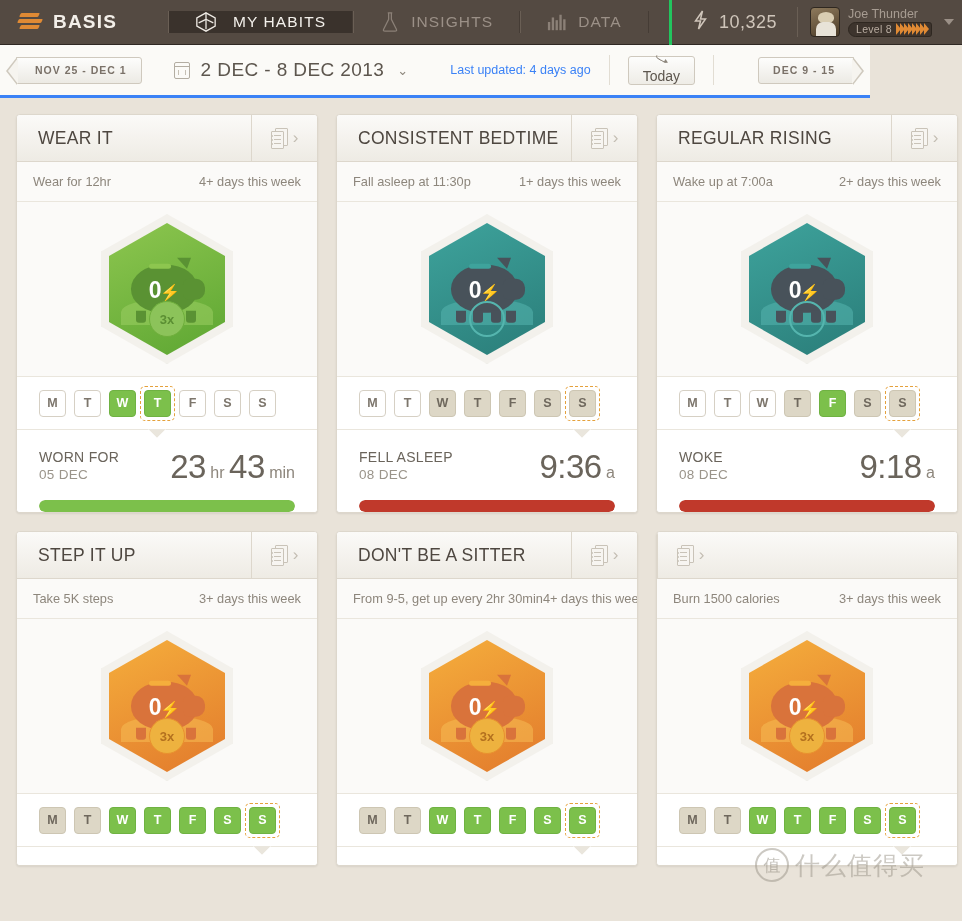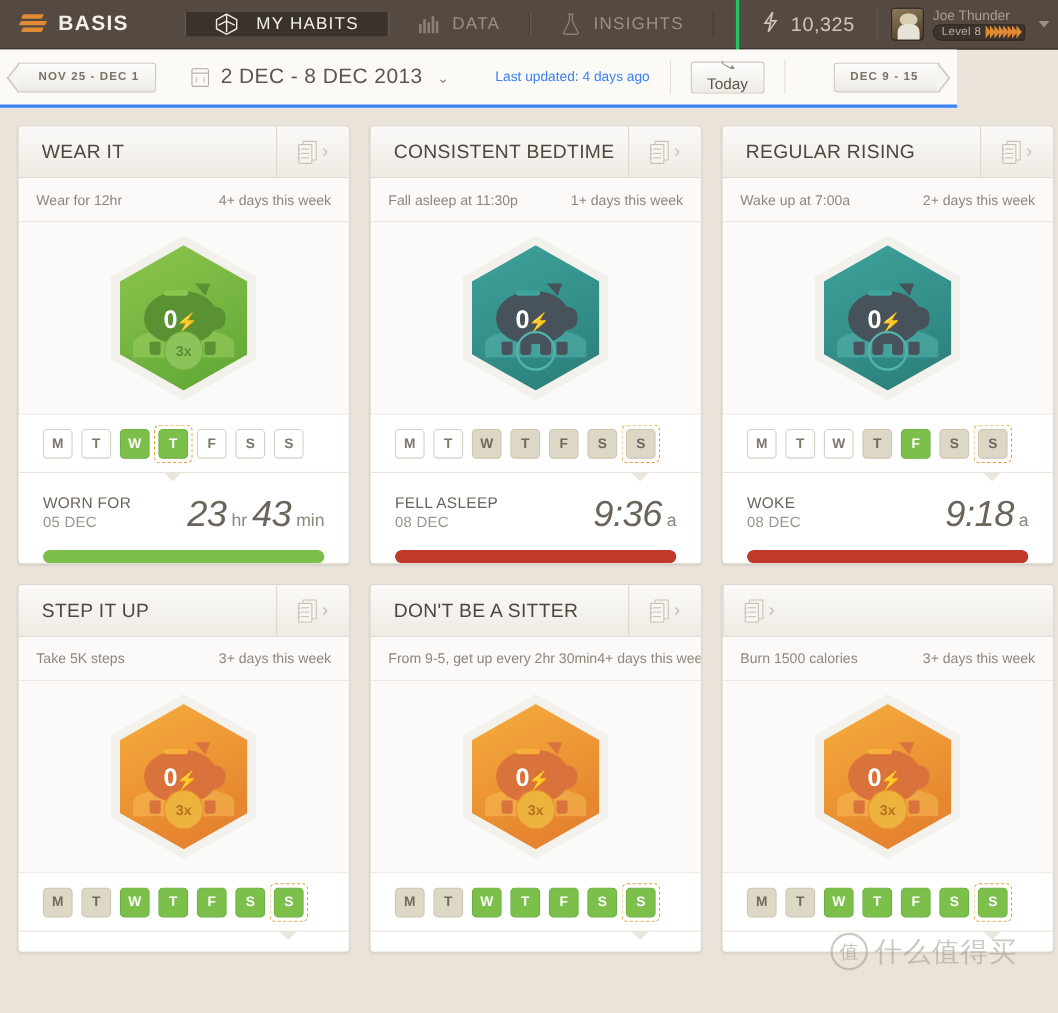--- a/index.html
+++ b/index.html
@@ -286,21 +286,21 @@
     clip-path: polygon(0 0, 100% 0, 50% 100%);
   }
   .notch::before{
     content:""; position:absolute;left:-1px;top:-1px;width:20px;height:10px;
     background:#eae6dd; clip-path: polygon(0 0, 100% 0, 50% 100%); z-index:-1;
   }
   .stat-row { display:flex; align-items:flex-start; justify-content:space-between; }
   .stat-label { font-size:14px; color:#6a645b; line-height:18px; letter-spacing:.3px; }
   .stat-label .sub { color:#9a948a; font-size:13.5px; }
   .stat-value { color:#6a645b; white-space:nowrap; }
-  .stat-value .big { font-size:33px; letter-spacing:-.5px;font-style:italic; }
+  .stat-value .big { font-size:33px; letter-spacing:-.5px; }
   .stat-value .unit { font-size:16px; color:#8d867c; }
   .progress {
     margin-top:14px; height:12px; border-radius:7px; background:#ece9e1;
     overflow:hidden;
   }
   .progress > i { display:block; height:100%; border-radius:7px; }
 
   
   .watermark {
     position:absolute; left:755px; top:848px; display:flex; align-items:center;
@@ -332,37 +332,37 @@
           <polygon points="12,2 22,7.5 22,16.5 12,22 2,16.5 2,7.5"></polygon>
           <polyline points="12,2 12,9 4,13"></polyline>
             <polyline points="12,9 20,13"></polyline>
           <polyline points="12,9 12,20"></polyline>
         </svg>
       </span>
       <span>MY HABITS</span>
     </div>
     <div class="navtab">
       <span class="tabicon">
+        <svg width="20" height="22" viewBox="0 0 22 24" fill="none" stroke="#8b8077" stroke-width="1.4">
+          <path d="M8.5 2 L13.5 2 M9.5 2 L9.5 9 L4 20 Q3 22 5.5 22 L16.5 22 Q19 22 18 20 L12.5 9 L12.5 2"></path>
+        </svg>
+      </span>
+      <span>INSIGHTS</span>
+    </div>
+    <div class="navtab">
+      <span class="tabicon">
         <svg width="20" height="20" viewBox="0 0 22 22" fill="#8b8077">
           <rect x="1" y="11" width="2.6" height="9"></rect>
           <rect x="5.2" y="6" width="2.6" height="14"></rect>
           <rect x="9.4" y="9" width="2.6" height="11"></rect>
           <rect x="13.6" y="3" width="2.6" height="17"></rect>
           <rect x="17.8" y="8" width="2.6" height="12"></rect>
         </svg>
       </span>
       <span>DATA</span>
-    </div>
-    <div class="navtab">
-      <span class="tabicon">
-        <svg width="20" height="22" viewBox="0 0 22 24" fill="none" stroke="#8b8077" stroke-width="1.4">
-          <path d="M8.5 2 L13.5 2 M9.5 2 L9.5 9 L4 20 Q3 22 5.5 22 L16.5 22 Q19 22 18 20 L12.5 9 L12.5 2"></path>
-        </svg>
-      </span>
-      <span>INSIGHTS</span>
     </div>
   </div>
 
   <div class="nav-spacer"></div>
 
   <div class="points">
     <span>
       <svg width="17" height="20" viewBox="0 0 14 20" fill="none" stroke="#cfc5ba" stroke-width="1.5">
         <path d="M9 1 L2 11 L7 11 L5 19 L12 9 L7 9 Z"></path>
       </svg>

